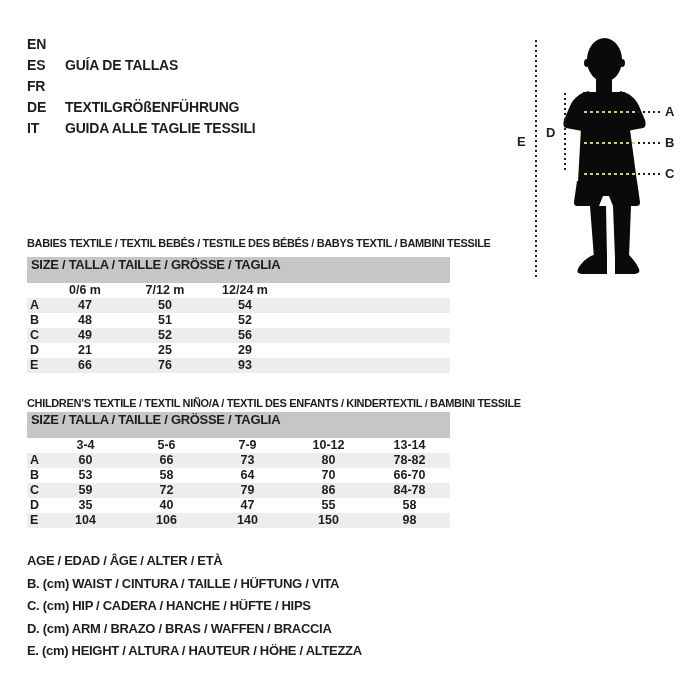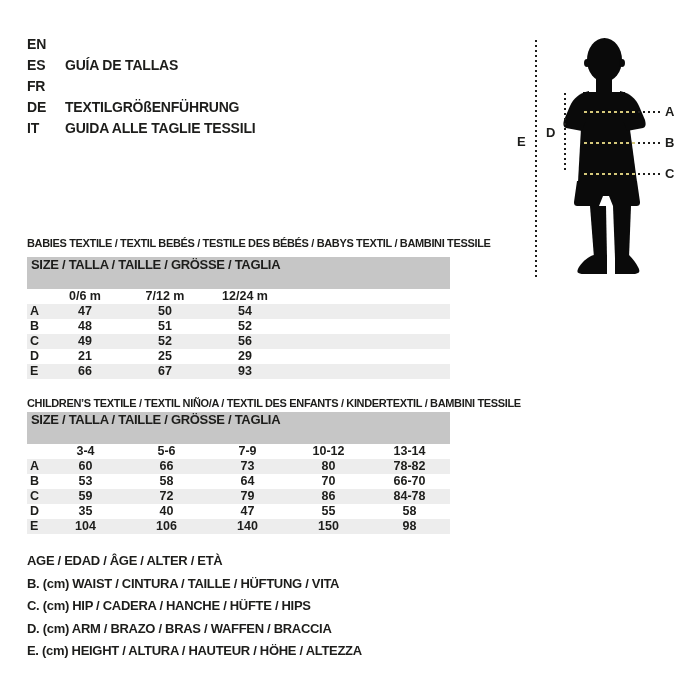--- a/index.html
+++ b/index.html
@@ -38,21 +38,21 @@
 
   
   .section-title { position: absolute; left: 27px; font-size: 11px; font-weight: 600; letter-spacing: -0.35px; line-height: 14px; white-space: nowrap; }
   .babies-title { top: 236px; }
   .children-title { top: 396px; }
 
   
   .size-table { position: absolute; left: 27px; width: 423px; }
   .babies-table { top: 257px; }
   .children-table { top: 412px; }
-  .size-bar { height: 32px; line-height: 16px; background: #c6c6c6; font-size: 13px; font-weight: 600; letter-spacing: -0.3px; padding-left: 4px; }
+  .size-bar { height: 26px; line-height: 16px; background: #c6c6c6; font-size: 13px; font-weight: 600; letter-spacing: -0.3px; padding-left: 4px; }
   .t-row { display: grid; height: 15px; line-height: 15px; font-size: 12.5px; font-weight: 600; }
   .babies-table .t-row { grid-template-columns: 18px 80px 80px 80px 1fr; }
   .children-table .t-row { grid-template-columns: 18px 81px 81px 81px 81px 81px; }
   .t-row.stripe { background: #ededed; }
   .t-cell { text-align: center; }
   .t-label { text-align: left; padding-left: 3px; }
 
   
   .legend-block { position: absolute; left: 27px; top: 550px; }
   .legend-line { font-size: 13px; font-weight: 600; letter-spacing: -0.3px; line-height: 22.5px; white-space: nowrap; }
@@ -142,21 +142,21 @@
   </div>
   <div class="t-row">
     <span class="t-cell t-label">D</span>
     <span class="t-cell">21</span>
     <span class="t-cell">25</span>
     <span class="t-cell">29</span>
   </div>
   <div class="t-row stripe">
     <span class="t-cell t-label">E</span>
     <span class="t-cell">66</span>
-    <span class="t-cell">67</span>
+    <span class="t-cell">76</span>
     <span class="t-cell">93</span>
   </div>
 </div>
 
 <div class="section-title children-title">CHILDREN’S TEXTILE / TEXTIL NIÑO/A / TEXTIL DES ENFANTS / KINDERTEXTIL / BAMBINI TESSILE</div>
 
 <div class="size-table children-table">
   <div class="size-bar">SIZE / TALLA / TAILLE / GRÖSSE / TAGLIA</div>
   <div class="t-row">
     <span class="t-cell t-label"></span>

